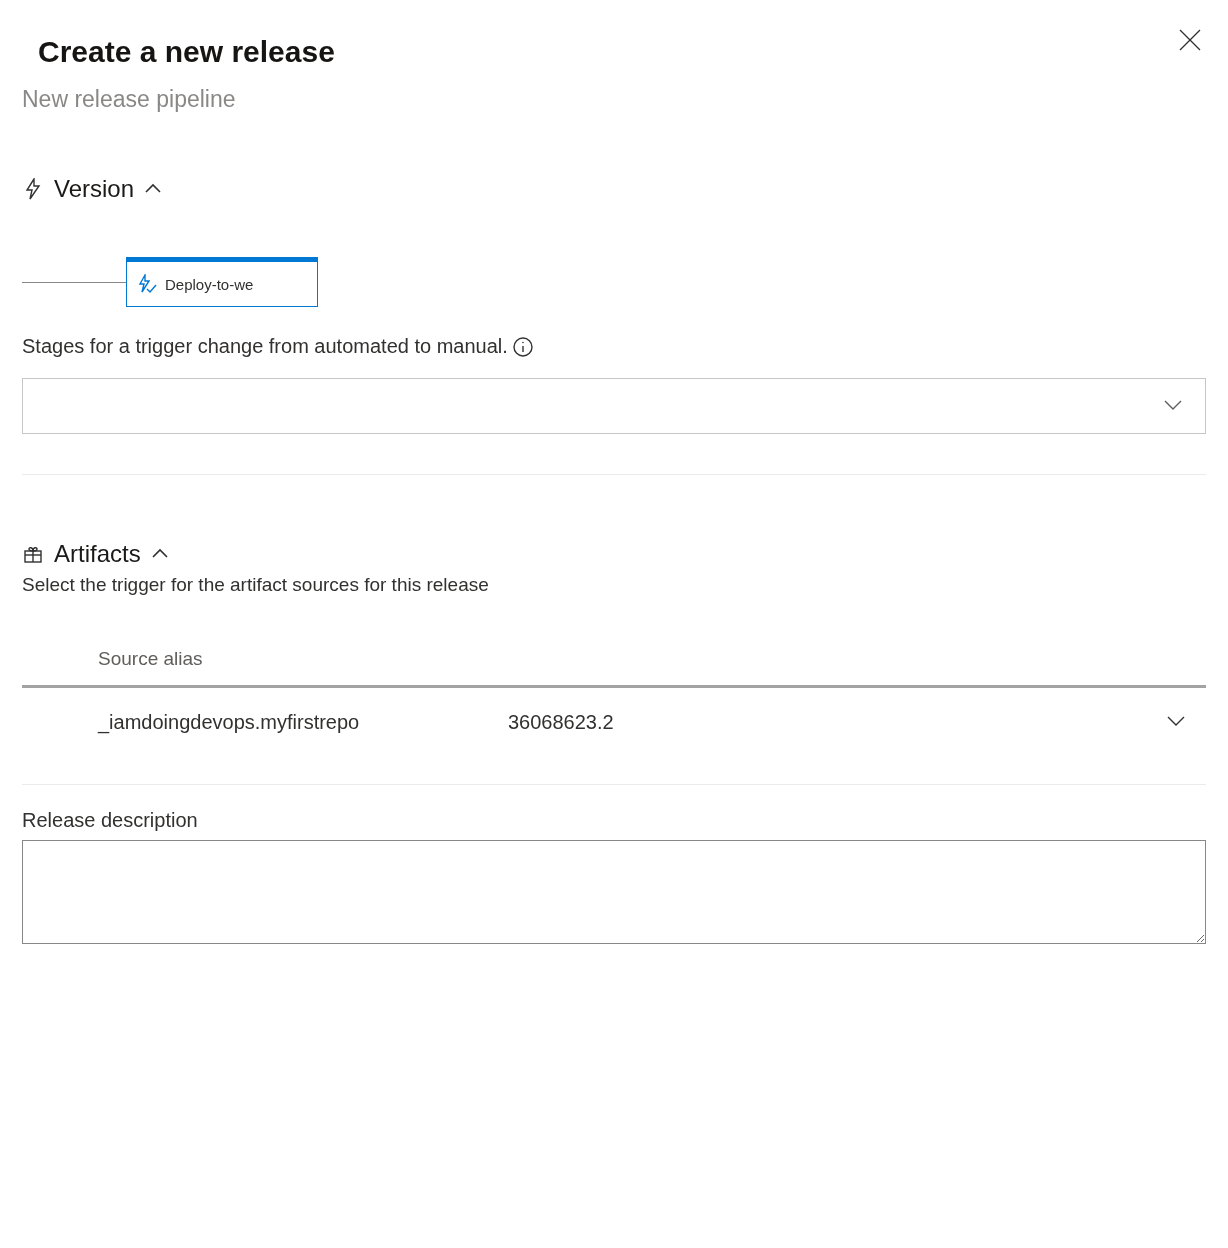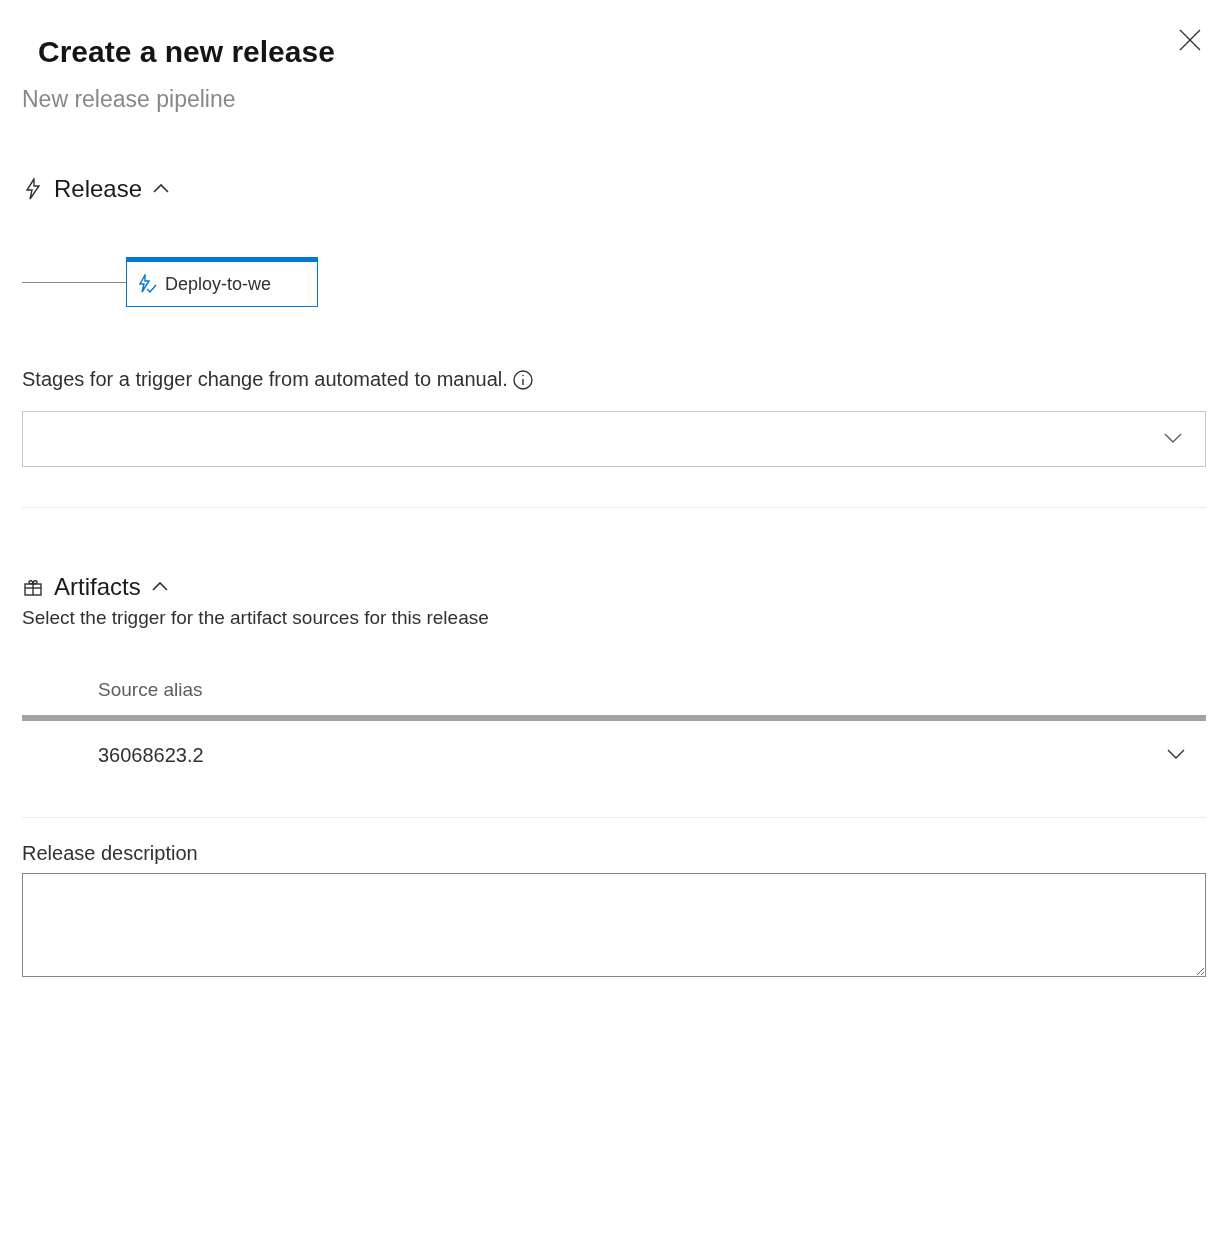--- a/index.html
+++ b/index.html
@@ -104,30 +104,30 @@
   }
   .stage-box .stage-icon {
     width: 20px;
     height: 20px;
     display: flex;
     align-items: center;
     justify-content: center;
     flex-shrink: 0;
   }
   .stage-label {
-    font-size: 18px;
+    font-size: 15px;
     color: #323130;
   }
 
   
   .field-label-row {
     display: flex;
     align-items: center;
     gap: 4px;
-    margin-top: 61px;
+    margin-top: 28px;
   }
   .field-label {
     font-size: 20px;
     color: #323130;
   }
   .info-icon {
     width: 22px;
     height: 22px;
     display: flex;
     align-items: center;
@@ -156,21 +156,21 @@
   .artifacts-table {
     margin-top: 36px;
   }
   .table-header, .table-row {
     display: flex;
     align-items: center;
     padding: 0 0 0 76px;
   }
   .table-header {
     height: 56px;
-    border-bottom: 6px solid #a3a3a3;
+    border-bottom: 3px solid #a3a3a3;
   }
   .col-source { width: 410px; font-size: 19px; }
   .col-version { flex: 1; font-size: 19px; }
   .col-chevron { width: 60px; display:flex; justify-content:center; }
   .table-header .col-source,
   .table-header .col-version { color: #605e5c; }
   .table-row {
     height: 68px;
     color: #323130;
     cursor: pointer;
@@ -220,21 +220,21 @@
   </div>
 
   
   <div class="section">
     <div class="section-header">
       <span class="icon">
         <svg width="18" height="22" viewBox="0 0 18 22" fill="none" stroke="#323130" stroke-width="1.4">
           <path d="M10 1 L3 12 L8 12 L6 21 L15 8 L10 8 Z"></path>
         </svg>
       </span>
-      <span class="section-title">Release</span>
+      <span class="section-title">Version</span>
       <span class="chevron">
         <svg width="18" height="12" viewBox="0 0 18 12" fill="none" stroke="#323130" stroke-width="1.6">
           <polyline points="2,9 9,2 16,9"></polyline>
         </svg>
       </span>
     </div>
 
     <div class="pipeline-diagram">
       <div class="connector-line"></div>
       <div class="stage-box">
@@ -289,20 +289,21 @@
       </span>
     </div>
     <div class="section-desc">Select the trigger for the artifact sources for this release</div>
 
     <div class="artifacts-table">
       <div class="table-header">
         <div class="col-source">Source alias</div>
         <div class="col-chevron"></div>
       </div>
       <div class="table-row">
+        <div class="col-source">_iamdoingdevops.myfirstrepo</div>
         <div class="col-version">36068623.2</div>
         <div class="col-chevron">
           <span>
             <svg width="20" height="12" viewBox="0 0 20 12" fill="none" stroke="#323130" stroke-width="1.4">
               <polyline points="2,2 10,10 18,2"></polyline>
             </svg>
           </span>
         </div>
       </div>
     </div>

